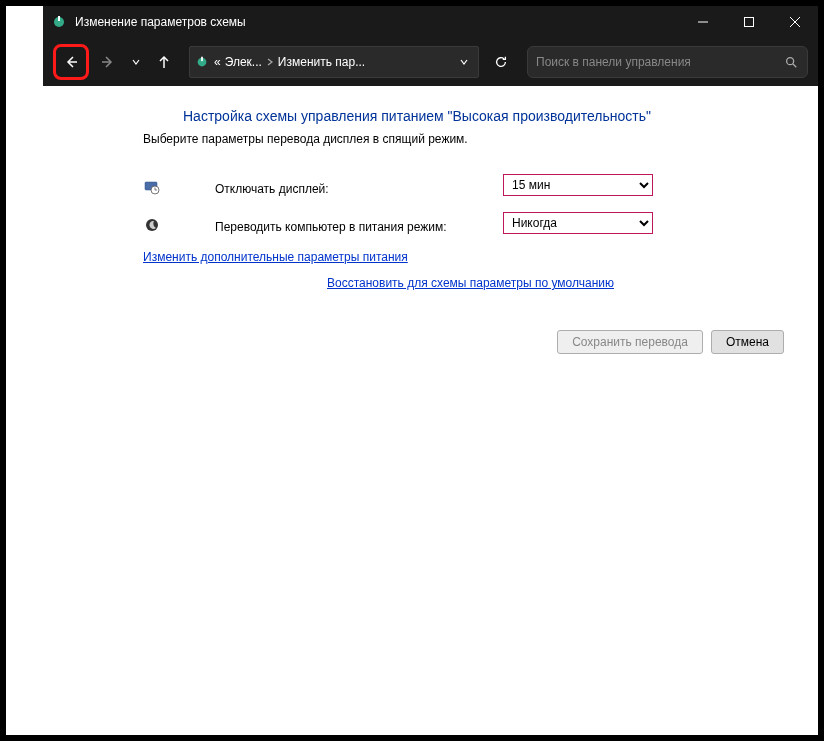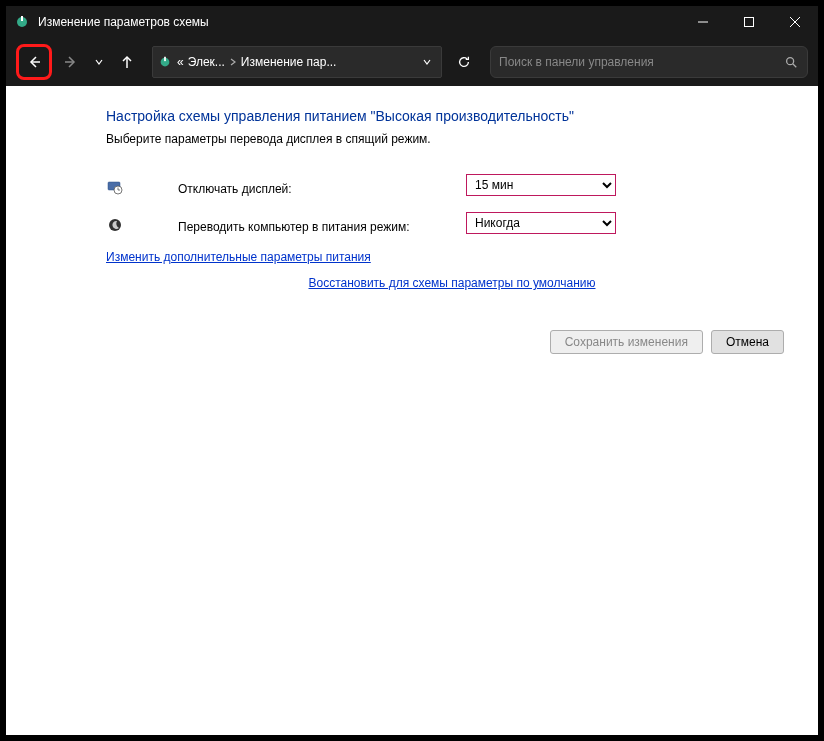--- a/index.html
+++ b/index.html
@@ -10,20 +10,21 @@
     width: 824px;
     height: 741px;
     overflow: hidden;
   }
   .outer-frame {
     width: 824px;
     height: 741px;
     border: 6px solid #000;
     background: #fff;
     position: relative;
+    padding-left: 37px;
   }
   .window {
     width: 100%;
     height: 100%;
     display: flex;
     flex-direction: column;
     background: #1a1a1a;
   }
   
   .titlebar {
@@ -148,20 +149,21 @@
     background: #fff;
     padding: 22px 20px 0 100px;
     color: #000;
     overflow: hidden;
   }
   .page-title {
     color: #003399;
     font-size: 14px;
     font-weight: 400;
     margin-bottom: 8px;
+    margin-left: 40px;
   }
   .page-subtitle {
     font-size: 12px;
     color: #000;
     margin-bottom: 28px;
   }
   .setting-row {
     display: flex;
     align-items: flex-end;
     margin-bottom: 16px;
@@ -281,21 +283,21 @@
             <rect x="7" y="2" width="2" height="5" fill="#fff"></rect>
           </svg>
         </span>
         <span class="crumb">«</span>
         <span class="crumb">Элек...</span>
         <span class="sep">
           <svg width="8" height="8" viewBox="0 0 8 8" fill="none" stroke="#aaa" stroke-width="1.2">
               <path d="M2 1 L6 4 L2 7"></path>
             </svg>
         </span>
-        <span class="crumb">Изменение пар...</span>
+        <span class="crumb">Изменить пар...</span>
         <span class="addr-chev">
           <svg width="10" height="10" viewBox="0 0 10 10" fill="none" stroke="#fff" stroke-width="1.2">
               <path d="M2 3 L5 7 L8 3"></path>
             </svg>
         </span>
       </div>
 
       <div class="refreshbtn">
         <svg width="14" height="14" viewBox="0 0 16 16" fill="none" stroke="#fff" stroke-width="1.5">
           <path d="M13 8a5 5 0 1 1-1.5-3.5"></path>
@@ -345,19 +347,19 @@
           <option>Никогда</option>
         </select>
       </div>
 
       <div class="links-block">
         <a class="link">Изменить дополнительные параметры питания</a>
         <a class="link">Восстановить для схемы параметры по умолчанию</a>
       </div>
 
       <div class="button-row">
-        <button class="btn disabled" disabled="">Сохранить изменения</button>
+        <button class="btn disabled" disabled="">Сохранить перевода</button>
         <button class="btn">Отмена</button>
       </div>
     </div>
 
   </div>
 </div>
 
 </body></html>

